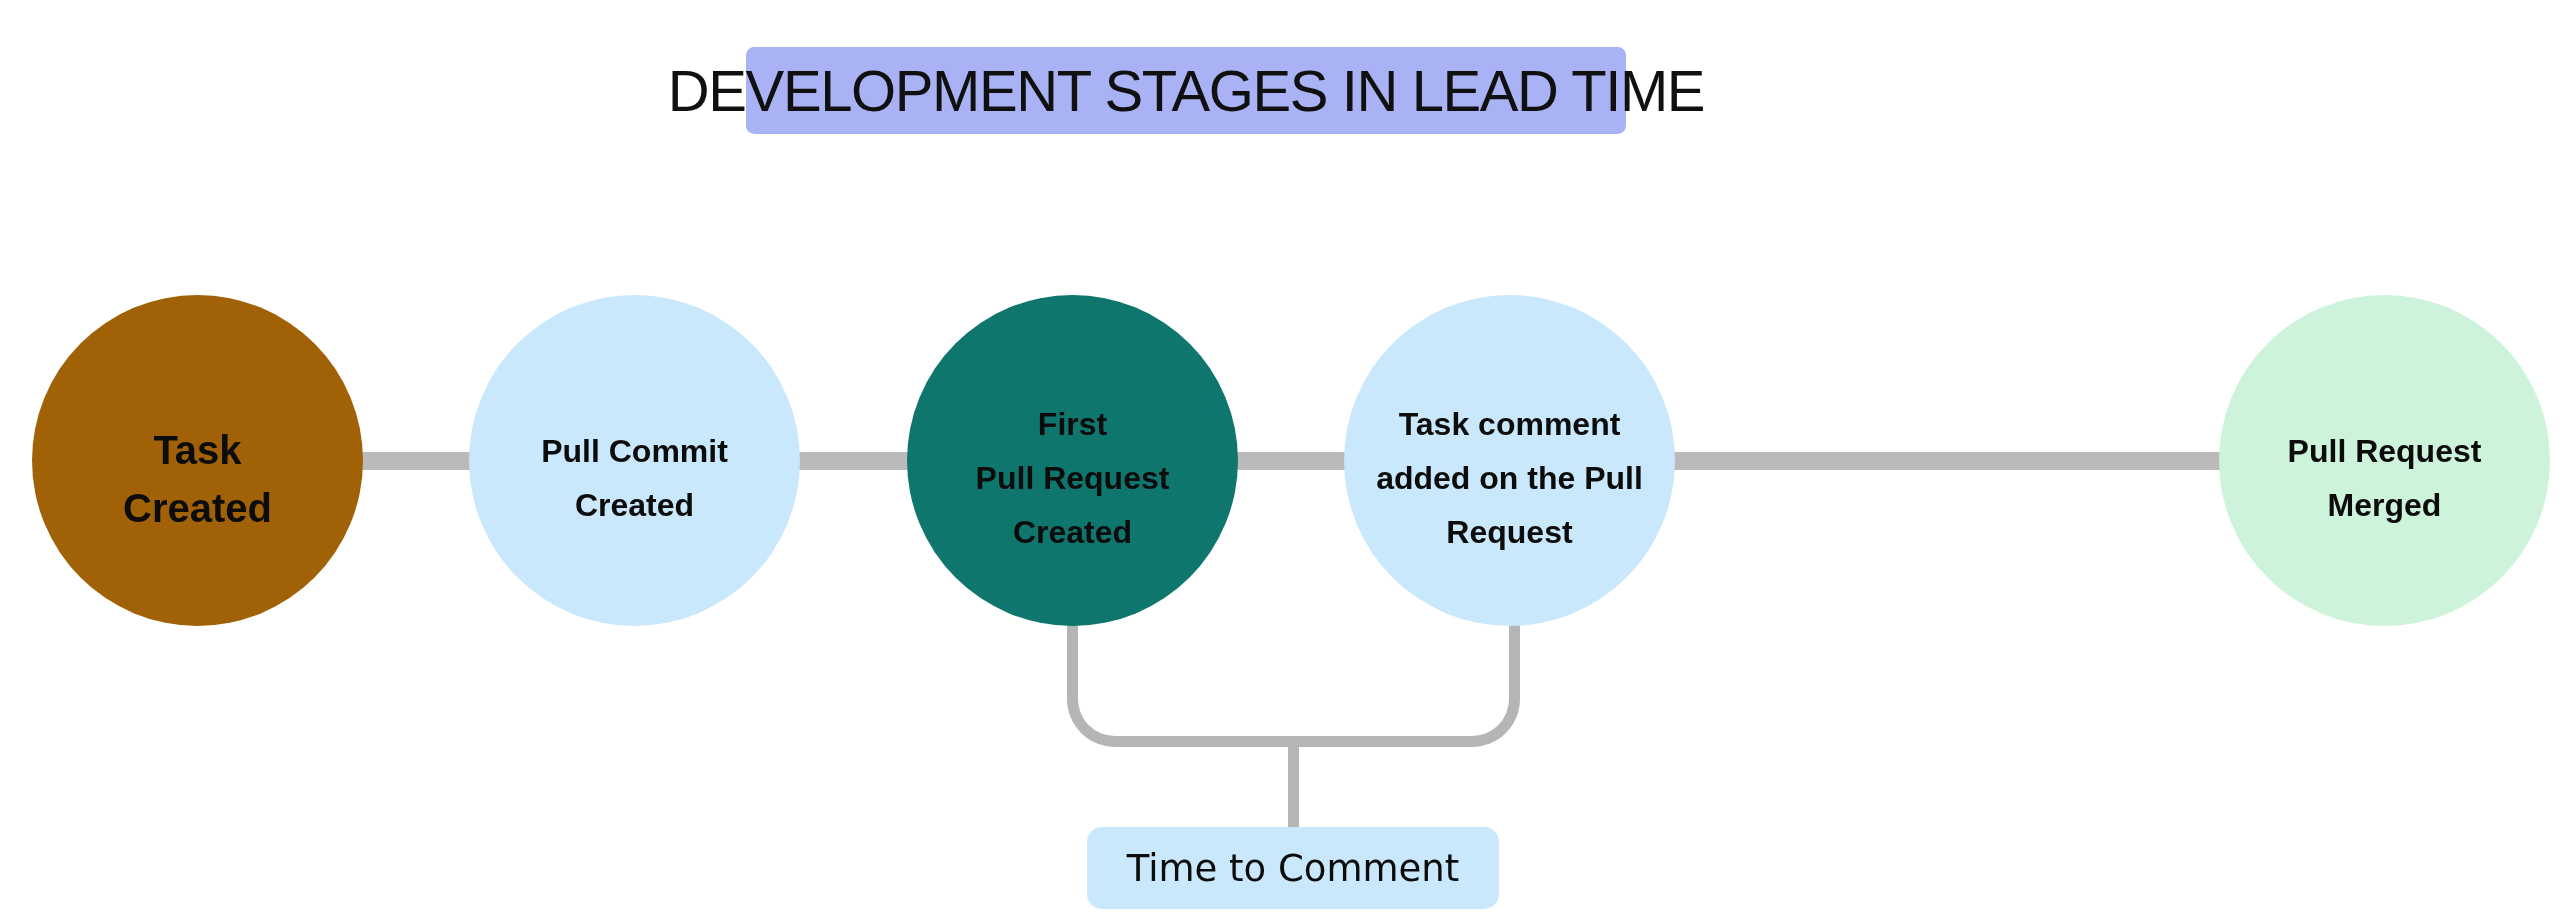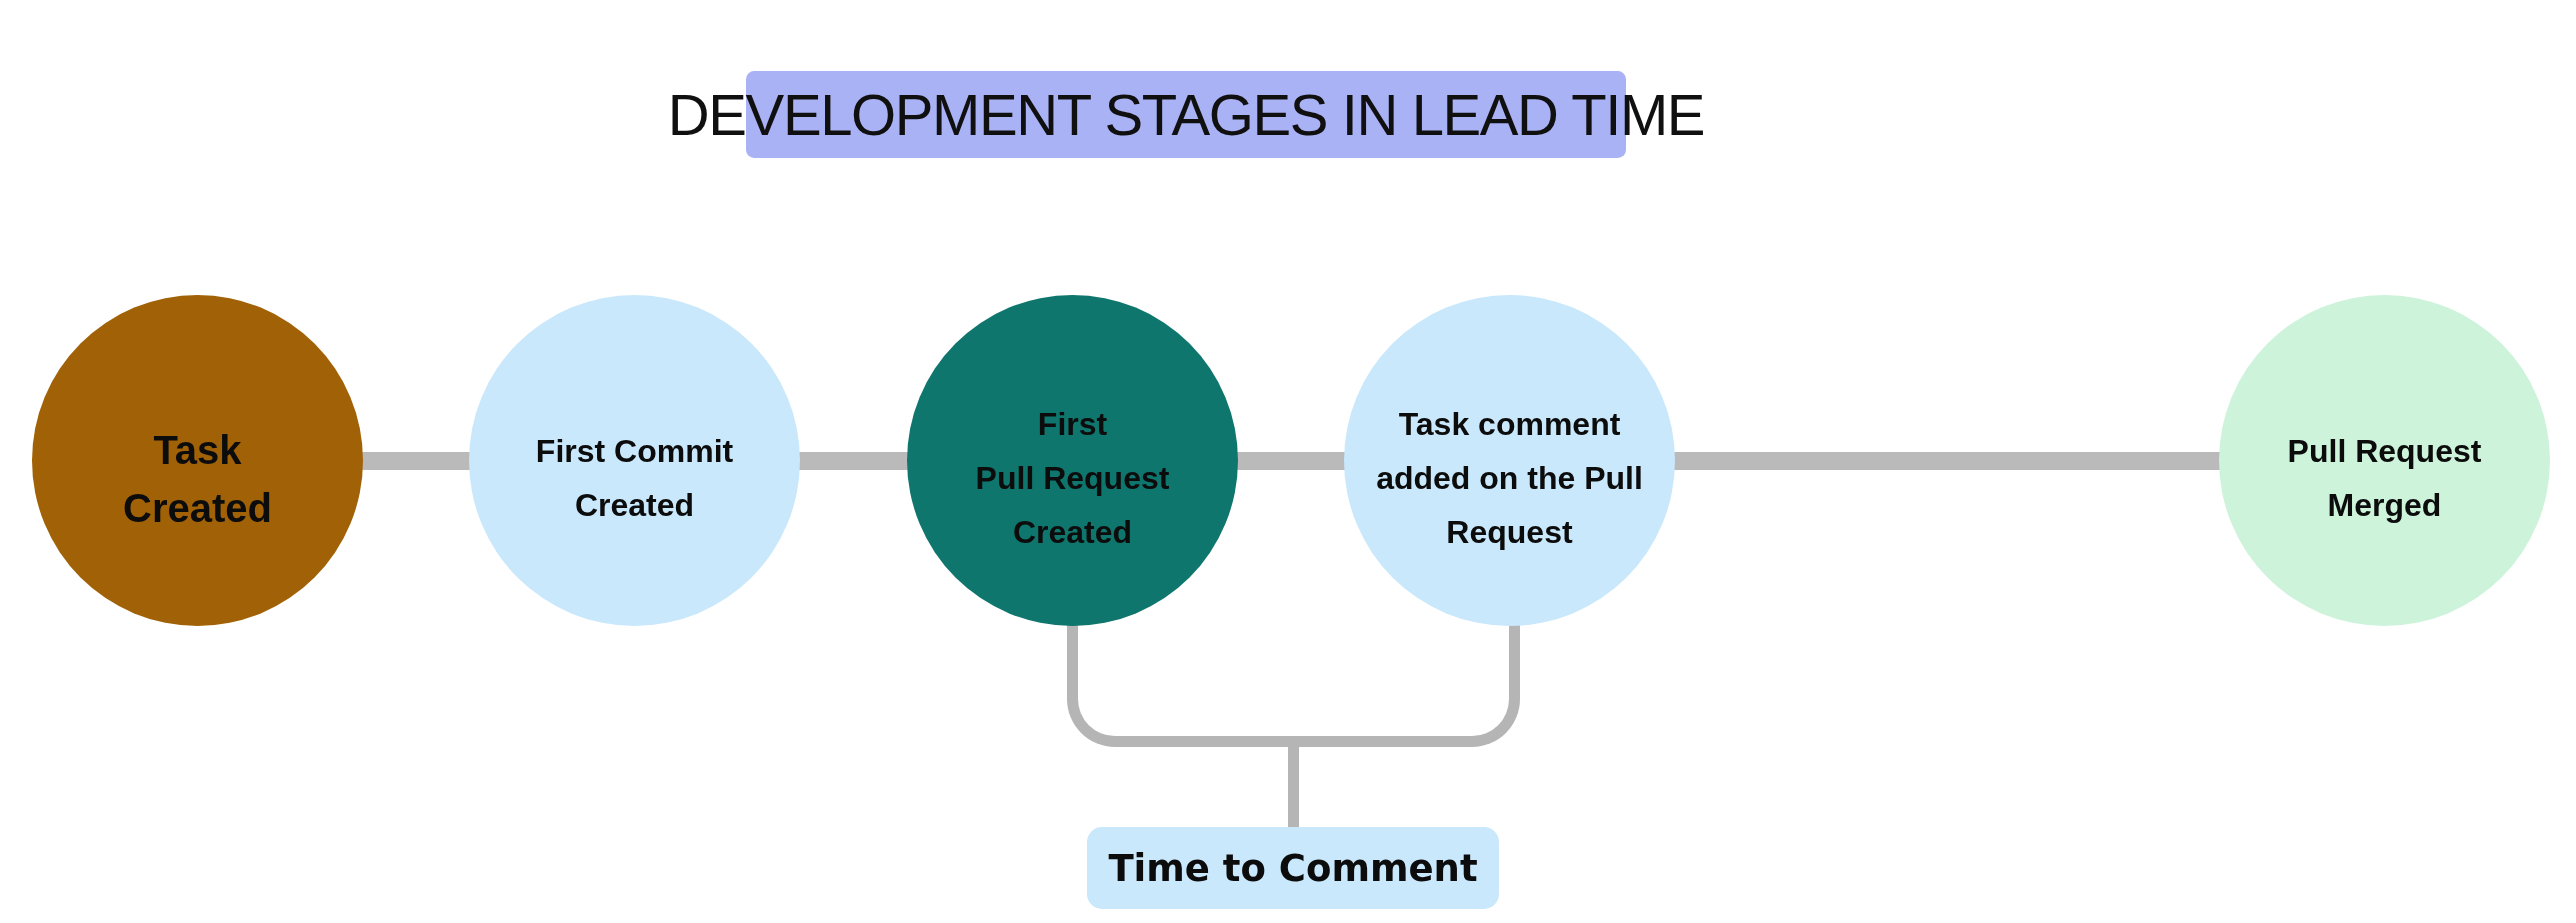--- a/index.html
+++ b/index.html
@@ -21,21 +21,20 @@
     position: absolute;
     left: 746px;
     top: 47px;
     width: 880px;
     height: 87px;
     border-radius: 8.2px;
     display: flex;
     align-items: center;
     justify-content: center;
     z-index: 2;
-    margin-top: 24px;
   }
   .title-text {
     font-size: 58px;
     font-weight: 400;
     letter-spacing: -1.4px;
     color: #101010;
     white-space: nowrap;
   }
 
   
@@ -111,21 +110,21 @@
     height: 82px;
     border-radius: 15px;
     display: flex;
     align-items: center;
     justify-content: center;
     z-index: 1;
   }
   .time-label span {
     font-family: "DejaVu Sans", sans-serif;
     font-size: 37px;
-    font-weight: 700;
+    font-weight: 400;
     color: #0c0c0c;
     white-space: nowrap;
   }
 </style>
 </head>
 <body>
 
 <div class="canvas">
 
   <div class="banner" style="background: rgb(169, 178, 244);">
@@ -136,21 +135,21 @@
 
   <div class="bracket" style="border-color: rgb(181, 181, 181);"></div>
   <div class="bracket-stem" style="background: rgb(181, 181, 181);"></div>
 
   <div class="circle c1" style="background: #a16207;">
     <span class="clabel">Task
 Created</span>
   </div>
 
   <div class="circle c2" style="background: rgb(201, 232, 251);">
-    <span class="clabel">First Commit
+    <span class="clabel">Pull Commit
 Created</span>
   </div>
 
   <div class="circle c3" style="background: #0f766e;">
     <span class="clabel">First
 Pull Request
 Created</span>
   </div>
 
   <div class="circle c4" style="background: rgb(201, 232, 251);">

